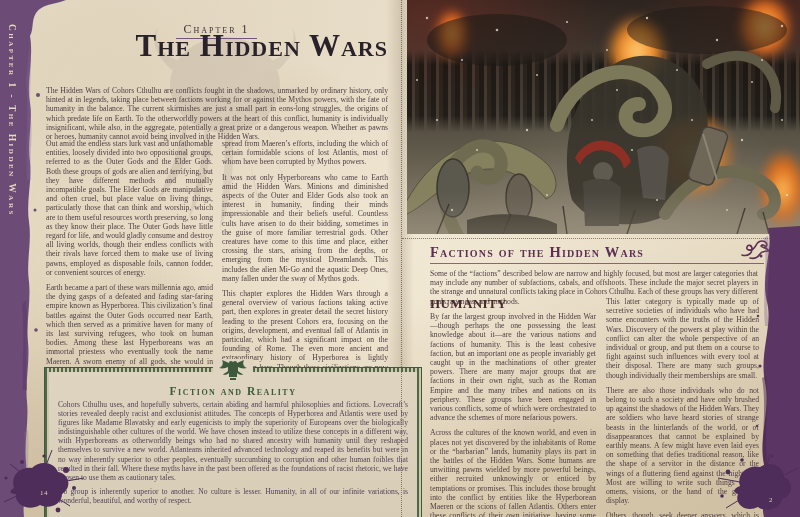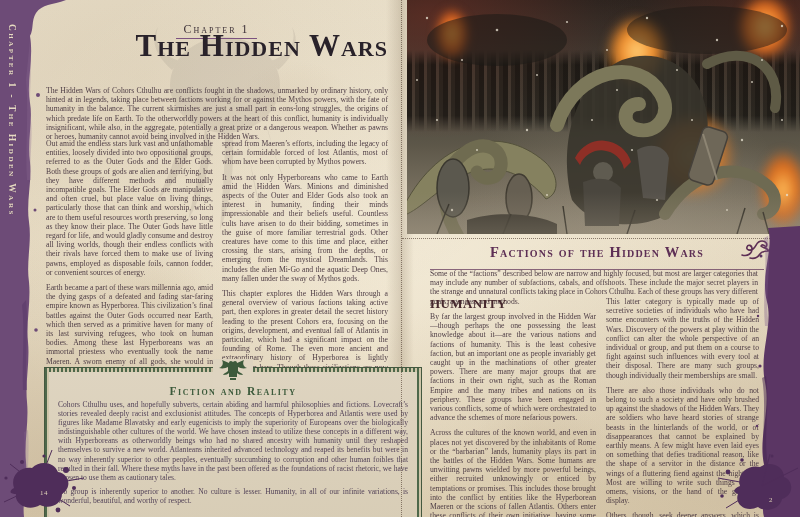--- a/index.html
+++ b/index.html
@@ -67,21 +67,21 @@
     mask-image:linear-gradient(180deg,transparent,#000 18%,#000 80%,transparent);}
   .fire{position:absolute;border-radius:50%;filter:blur(5px);}
   .f1{left:28px;top:8px;width:34px;height:52px;background:radial-gradient(ellipse,#ffb44a 0%,#e2621d 45%,transparent 72%);}
   .f2{left:198px;top:14px;width:64px;height:74px;background:radial-gradient(ellipse,#ffd27a 0%,#f08a28 40%,transparent 70%);}
   .f3{left:330px;top:-6px;width:56px;height:66px;background:radial-gradient(ellipse,#ffc05e 0%,#e06a1e 45%,transparent 72%);}
   .f4{left:240px;top:110px;width:90px;height:90px;background:radial-gradient(ellipse,#ffd990 0,#ffca6e 0%,#e87f24 40%,transparent 70%);opacity:.85;}
   .f5{left:352px;top:150px;width:48px;height:80px;background:radial-gradient(ellipse,#ffbf5c 0%,#d96a1c 45%,transparent 72%);}
   .illus-fade{position:absolute;left:0;bottom:0;width:100%;height:42px;
     background:linear-gradient(transparent,rgba(155,145,125,.4));}
   .rp-header{position:absolute;left:430px;top:243px;width:334px;
-    border-bottom:1px solid rgba(93,47,85,.7);padding-bottom:8px;text-align:center;}
+    border-bottom:1px solid rgba(93,47,85,.7);padding-bottom:2px;}
   .rp-title{font-variant:small-caps;font-weight:bold;font-size:14.5px;letter-spacing:1.2px;color:#5d2f55;}
   .flourish{position:absolute;right:-6px;top:-4px;}
   .rp-intro{position:absolute;left:430px;top:269px;width:328px;}
   .humanity{position:absolute;left:430px;top:296px;font-weight:bold;font-size:13px;
     letter-spacing:.4px;color:#46282d;}
   .rp-col1{position:absolute;left:430px;top:312px;width:166px;}
   .rp-col2{position:absolute;left:606px;top:297px;width:153px;}
   .rstrip{position:absolute;left:752px;top:226px;}
 </style>
 </head>
@@ -121,21 +121,21 @@
     </div>
     <div class="page-title">The Hidden Wars</div>
 
     <div class="lp-intro bodytext">The Hidden Wars of Cohors Cthulhu are conflicts fought in the shadows, unmarked by ordinary history, only hinted at in legends, taking place between factions working for or against the Mythos powers, with the fate of humanity in the balance. The current skirmishes are just a small part in eons-long struggles, the origins of which predate life on Earth. To the otherworldly powers at the heart of this conflict, humanity is individually insignificant, while also, in the aggregate, potentially a great prize or a dangerous weapon. Whether as pawns or heroes, humanity cannot avoid being involved in the Hidden Wars.</div>
 
     <div class="lp-col1 bodytext">
       <p>Out amid the endless stars lurk vast and unfathomable entities, loosely divided into two oppositional groups, referred to as the Outer Gods and the Elder Gods. Both these groups of gods are alien and terrifying, but they have different methods and mutually incompatible goals. The Elder Gods are manipulative and often cruel, but place value on living things, particularly those that can think and worship, which are to them useful resources worth preserving, so long as they know their place. The Outer Gods have little regard for life, and would gladly consume and destroy all living worlds, though their endless conflicts with their rivals have forced them to make use of living pawns, employed as disposable foils, cannon fodder, or convenient sources of energy.</p>
       <p>Earth became a part of these wars millennia ago, amid the dying gasps of a defeated and fading star-faring empire known as Hyperborea. This civilization’s final battles against the Outer Gods occurred near Earth, which then served as a primitive haven for many of its last surviving refugees, who took on human bodies. Among these last Hyperboreans was an immortal priestess who eventually took the name Maeren. A sworn enemy of all gods, she would in time leave an indelible imprint on numerous human civilizations. She is focused on revenge for her fallen people and has endeavored to turn humanity into a weapon. Her actions led to the rise and fall of Atlantis, the shaping of Greek legends, and more recently, in the time of Cohors, the founding of Rome. Many ripples have</p>
     </div>
     <div class="lp-col2 bodytext">
-      <p>spread from Maeren’s efforts, including the legacy of certain formidable forced of lost Atlantis, most of whom have been corrupted by Mythos powers.</p>
+      <p>spread from Maeren’s efforts, including the which of certain formidable scions of lost Atlantis, most of whom have been corrupted by Mythos powers.</p>
       <p>It was not only Hyperboreans who came to Earth amid the Hidden Wars. Minions and diminished aspects of the Outer and Elder Gods also took an interest in humanity, finding their minds impressionable and their beliefs useful. Countless cults have arisen to do their bidding, sometimes in the guise of more familiar terrestrial gods. Other creatures have come to this time and place, either crossing the stars, arising from the depths, or emerging from the mystical Dreamlands. This includes the alien Mi-Go and the aquatic Deep Ones, many fallen under the sway of Mythos gods.</p>
       <p>This chapter explores the Hidden Wars through a general overview of various factions taking active part, then explores in greater detail the secret history leading to the present Cohors era, focusing on the origins, development, and eventual fall of Atlantis in particular, which had a significant impact on the founding of Rome. The even more ancient and extraordinary history of Hyperborea is lightly touched on here. Though these civilizations are now gone, both the Atlanteans and Hyperboreans had access to powerful tools and weapons. Some of these can still be found in forgotten places and potentially wielded by heroes and villains in the Hidden Wars of the Cohors era.</p>
     </div>
 
     <div class="fiction-box">
       <div class="fiction-inner">
         <div class="eagle-wrap">
           <svg width="30" height="24" viewBox="0 0 30 24">
             <path d="M15,3 C13,1 11,2 11,4 L4,1 C6,5 4,8 1,9 C5,10 8,9 10,8 L10,12 C8,14 6,14 5,16 C8,16 10,15 11,14 L11,18 H19 L19,14 C20,15 22,16 25,16 C24,14 22,14 20,12 L20,8 C22,9 25,10 29,9 C26,8 24,5 26,1 L19,4 C19,2 17,1 15,3 Z M12,19 H18 L18,21 H12 Z" fill="#3c5a3b"></path>
           </svg>

